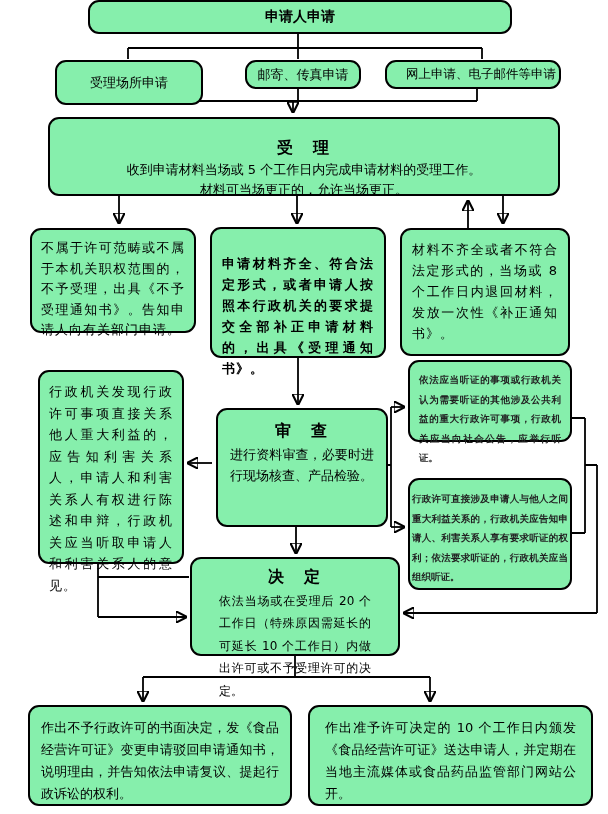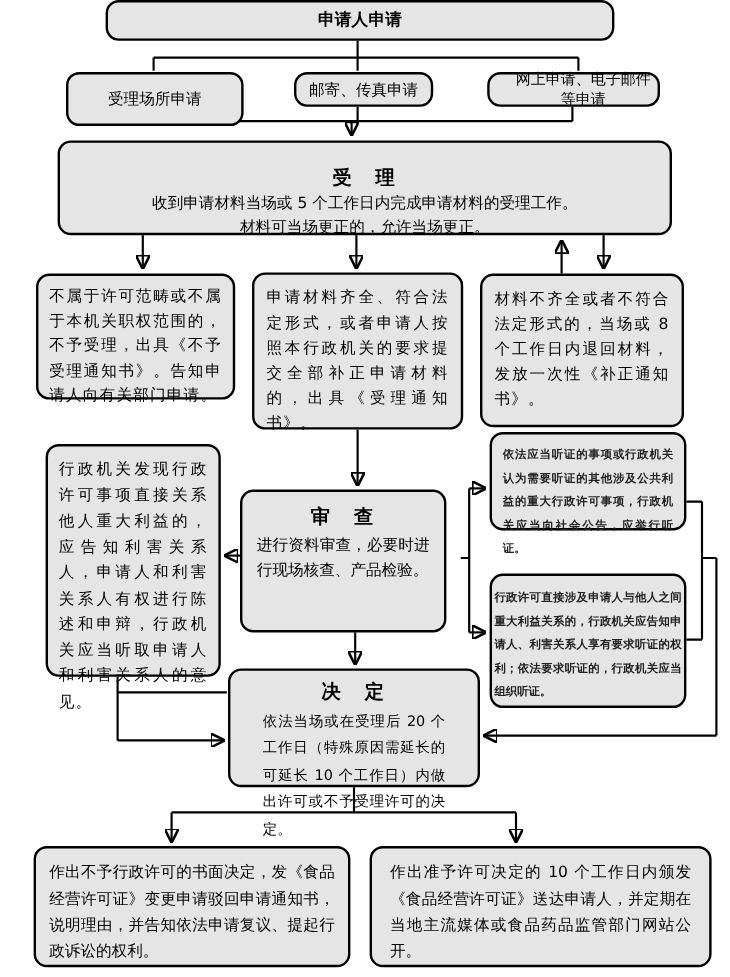--- a/index.html
+++ b/index.html
@@ -1,40 +1,40 @@
 <!DOCTYPE html>
 <html><head>
 <meta charset="utf-8">
 <style>
   html,body{margin:0;padding:0;background:#ffffff;}
   #canvas{
     position:relative;width:608px;height:814px;background:#ffffff;overflow:hidden;
     font-family:"DejaVu Sans",sans-serif;color:#000;
   }
   .box{
-    position:absolute;box-sizing:border-box;background:#e5e5e5;
+    position:absolute;box-sizing:border-box;background:#86efac;
     border:2px solid #000;border-radius:11px;color:#000;
   }
   .ctr{display:flex;flex-direction:column;align-items:center;justify-content:center;text-align:center;}
   .jt{text-align:justify;word-break:break-all;}
   .ttl{font-weight:bold;font-size:16px;letter-spacing:2px;text-align:center;}
   #svglayer{position:absolute;left:0;top:0;width:608px;height:814px;pointer-events:none;}
   #svglayer path{stroke:#000;stroke-width:1.8;fill:none;}
 
   .b-apply{left:88px;top:0;width:424px;height:34px;font-size:14px;font-weight:bold;}
   .b-venue{left:55px;top:60px;width:148px;height:45px;font-size:13px;}
   .b-mail{left:245px;top:60px;width:116px;height:29px;font-size:13px;}
-  .b-online{left:406px;top:60px;width:144px;height:29px;font-size:12.5px;padding-left:16px;}
+  .b-online{left:385px;top:60px;width:176px;height:29px;font-size:12.5px;padding-left:16px;}
   .b-shouli{left:48px;top:117px;width:512px;height:79px;font-size:13px;line-height:20px;}
   .b-shouli .ttl{margin-bottom:2px;margin-top:24px;}
   .b-reject{left:30px;top:228px;width:166px;height:105px;font-size:13px;line-height:20.5px;padding:8px 9px;letter-spacing:1px;}
-  .b-accept{left:210px;top:227px;width:176px;height:131px;font-size:13px;line-height:21px;padding:9px 10px;letter-spacing:1px;}
+  .b-accept{left:210px;top:227px;width:176px;height:131px;font-size:13px;line-height:21px;padding:24px 10px;letter-spacing:1px;font-weight:bold;}
   .b-supp{left:400px;top:228px;width:170px;height:128px;font-size:13px;line-height:21px;padding:9px 10px;letter-spacing:1px;}
   .b-stake{left:38px;top:370px;width:146px;height:194px;font-size:13px;line-height:21.5px;padding:9px 9px;letter-spacing:1px;}
-  .b-shencha{left:200px;top:408px;width:172px;height:119px;font-size:13px;line-height:21px;padding:8px 12px;}
+  .b-shencha{left:216px;top:408px;width:172px;height:119px;font-size:13px;line-height:21px;padding:8px 12px;}
   .b-shencha .ttl{margin:2px 0 3px 0;}
   .b-hear1{left:408px;top:360px;width:164px;height:82px;font-size:9.5px;line-height:19.5px;padding:8px 9px;font-weight:600;color:#222;}
   .b-hear2{left:408px;top:478px;width:164px;height:112px;font-size:9.5px;line-height:19.5px;padding:9px 2px;font-weight:600;color:#222;}
   .b-jueding{left:190px;top:557px;width:210px;height:99px;font-size:12px;line-height:22.5px;padding:5px 27px;}
   .b-jueding .ttl{margin:2px 0 1px 0;}
   .b-deny{left:28px;top:705px;width:264px;height:101px;font-size:13px;line-height:22px;padding:10px 11px;}
   .b-grant{left:308px;top:705px;width:285px;height:101px;font-size:13px;line-height:22px;padding:10px 15px;}
 </style>
 </head>
 <body>

